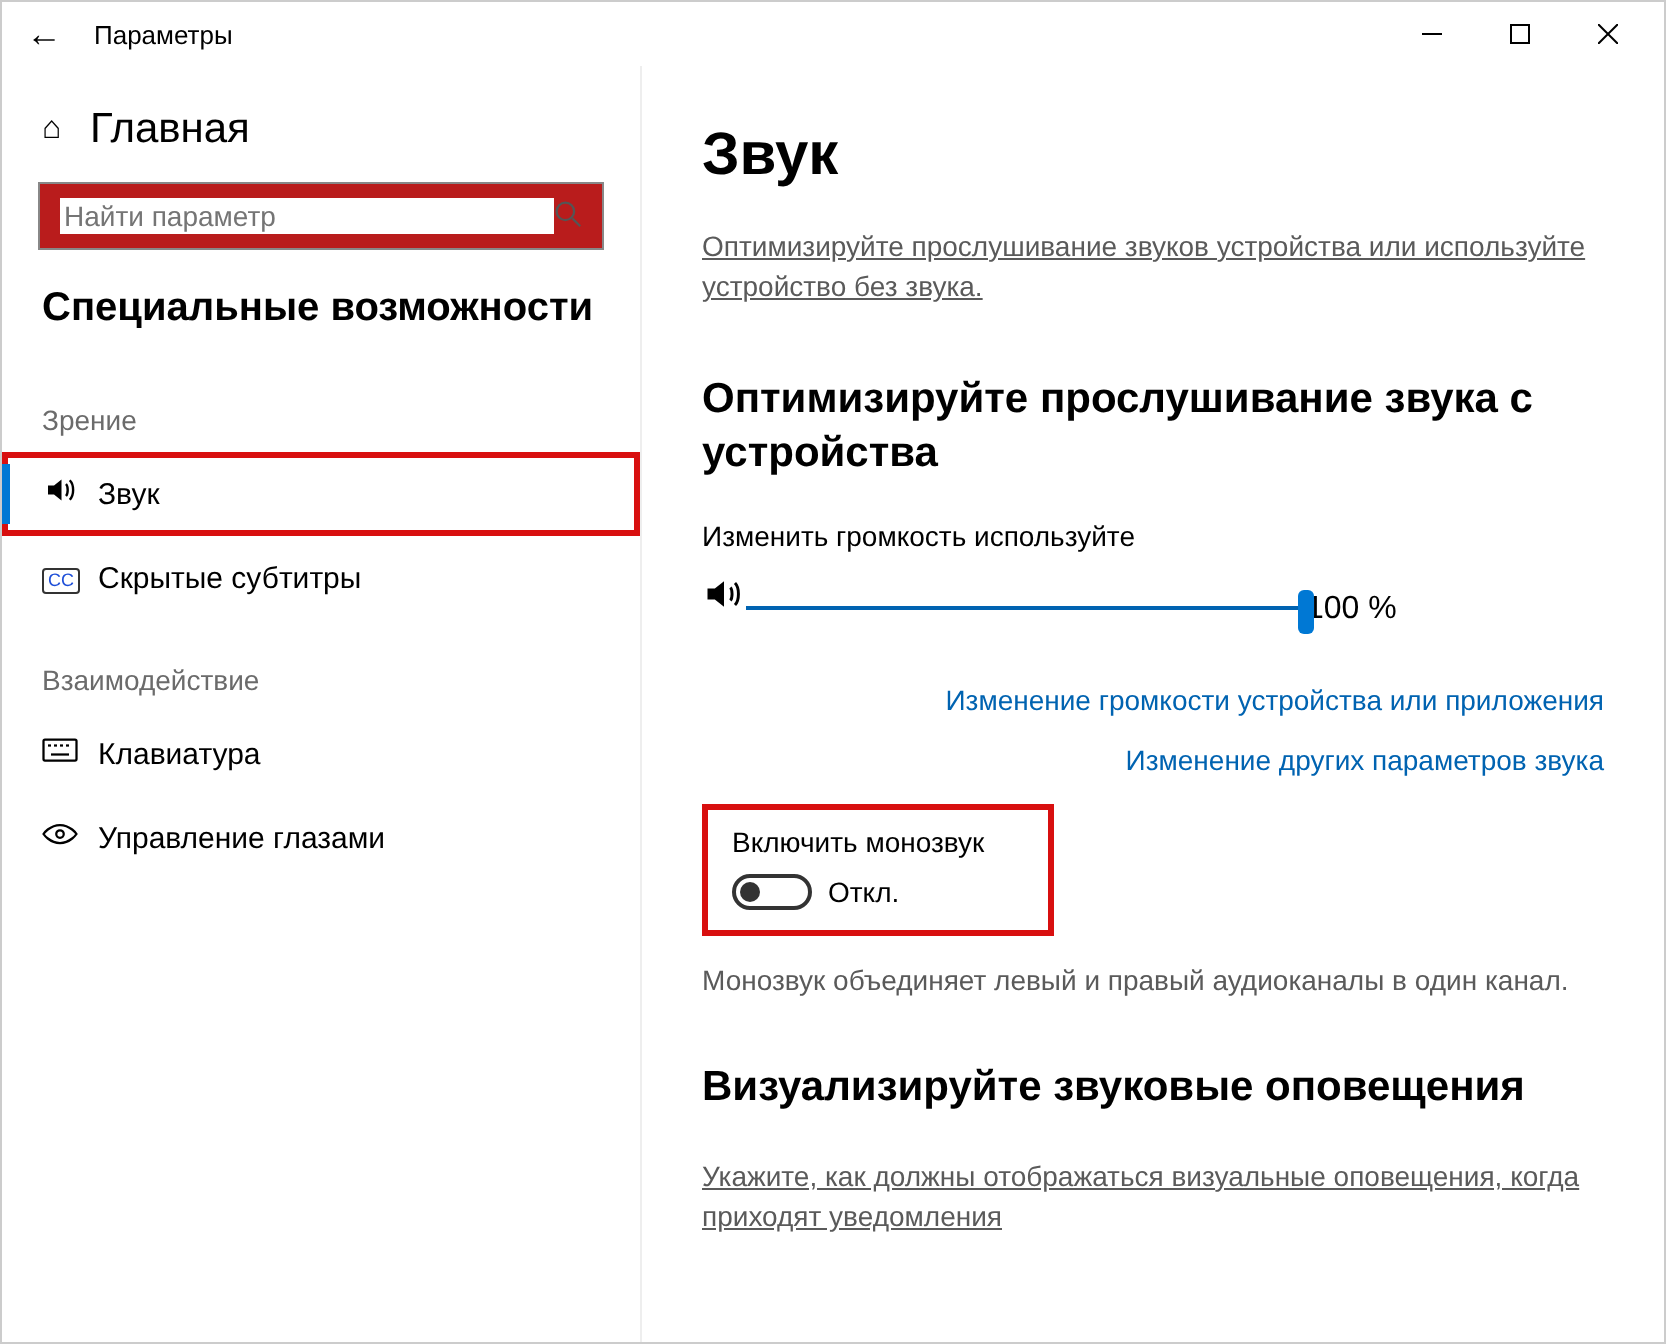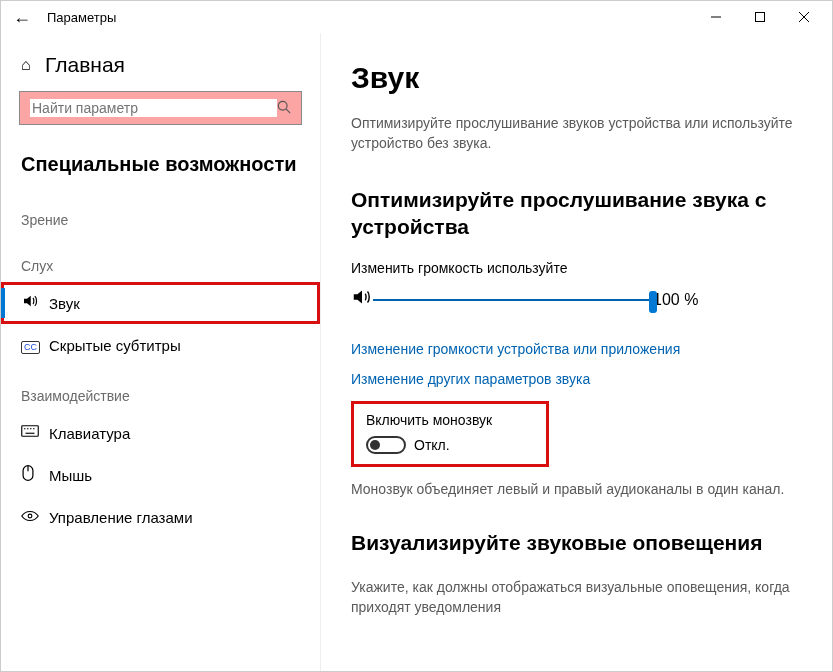--- a/index.html
+++ b/index.html
@@ -62,27 +62,27 @@
   }
   .home-row {
     display: flex;
     align-items: center;
     padding: 6px 20px 14px 20px;
     cursor: pointer;
   }
   .home-row .icon { width: 24px; font-size: 16px; }
   .home-row .label { font-size: 21px; }
   .search-box {
-    margin: 0 18px 28px 18px;
+    margin: 0 18px 18px 18px;
     height: 34px;
     border: 1px solid #888;
     display: flex;
     align-items: center;
     padding: 0 10px;
-    background: #fca5a5;
+    background: #b91c1c;
   }
   .search-box input {
     flex: 1;
     border: none;
     outline: none;
     font-size: 14px;
     font-family: inherit;
     color: #666;
   }
   .search-box .sicon { color: #555; }
@@ -131,34 +131,35 @@
   h1 {
     font-weight: 600;
     font-size: 30px;
     margin: 10px 0 18px 0;
   }
   .desc {
     color: #5a5a5a;
     font-size: 14px;
     line-height: 1.45;
     margin-bottom: 32px;
+    text-decoration: underline;
   }
   h2 {
     font-weight: 600;
     font-size: 21px;
     margin: 0 0 20px 0;
     line-height: 1.3;
   }
   .sublabel {
     font-size: 14px;
     margin-bottom: 10px;
   }
   .volume-row {
     display: flex;
-    align-items: center;
+    align-items: flex-end;
     margin-bottom: 28px;
   }
   .vol-icon { font-size: 20px; }
   .slider {
     position: relative;
     width: 280px;
     height: 20px;
   }
   .slider .track {
     position: absolute;
@@ -176,26 +177,27 @@
     height: 22px;
     background: #0078d4;
     border-radius: 3px;
   }
   .vol-value { font-size: 16px; }
   .link {
     color: #0063b1;
     font-size: 14px;
     margin: 10px 0 14px 0;
     cursor: pointer;
+    text-align: right;
   }
   .mono-box {
     border: 3px solid #d80f0f;
     padding: 8px 12px 10px 12px;
     margin-top: 4px;
-    width: 198px;
+    width: 176px;
   }
   .mono-title {
     font-size: 14px;
     margin-bottom: 8px;
   }
   .toggle-row {
     display: flex;
     align-items: center;
     gap: 8px;
   }
@@ -271,21 +273,20 @@
           <svg width="14" height="14" viewBox="0 0 16 16">
               <circle cx="6.5" cy="6.5" r="5" fill="none" stroke="#555" stroke-width="1.3"></circle>
               <line x1="10.5" y1="10.5" x2="15" y2="15" stroke="#555" stroke-width="1.3"></line>
             </svg>
         </span>
       </div>
       <div class="section-title">Специальные возможности</div>
 
       <div class="group-label">Зрение</div>
 
-      <div class="group-label">Слух</div>
 
       <div class="nav-item selected highlight-red">
         <span class="icon">
           <svg width="18" height="18" viewBox="0 0 24 24" fill="none" stroke="#000" stroke-width="1.6">
               <path d="M4 9v6h4l5 4V5L8 9H4z" fill="#000" stroke="none"></path>
               <path d="M16 8c1.5 1.5 1.5 6.5 0 8"></path>
               <path d="M18.5 5.5c3 3 3 10 0 13"></path>
             </svg>
         </span>
         <span class="label">Звук</span>
@@ -306,29 +307,20 @@
               <line x1="4" y1="5" x2="6" y2="5"></line>
               <line x1="8" y1="5" x2="10" y2="5"></line>
               <line x1="12" y1="5" x2="14" y2="5"></line>
               <line x1="16" y1="5" x2="18" y2="5"></line>
               <line x1="6" y1="11" x2="18" y2="11"></line>
             </svg>
         </span>
         <span class="label">Клавиатура</span>
       </div>
 
-      <div class="nav-item">
-        <span class="icon">
-          <svg width="14" height="18" viewBox="0 0 16 22" fill="none" stroke="#000" stroke-width="1.5">
-              <rect x="2" y="2" width="12" height="18" rx="6"></rect>
-              <line x1="8" y1="2" x2="8" y2="9"></line>
-            </svg>
-        </span>
-        <span class="label">Мышь</span>
-      </div>
 
       <div class="nav-item">
         <span class="icon">
           <svg width="18" height="12" viewBox="0 0 24 14" fill="none" stroke="#000" stroke-width="1.5">
               <path d="M1 7s4-6 11-6 11 6 11 6-4 6-11 6S1 7 1 7z"></path>
               <circle cx="12" cy="7" r="2.5"></circle>
             </svg>
         </span>
         <span class="label">Управление глазами</span>
       </div>

